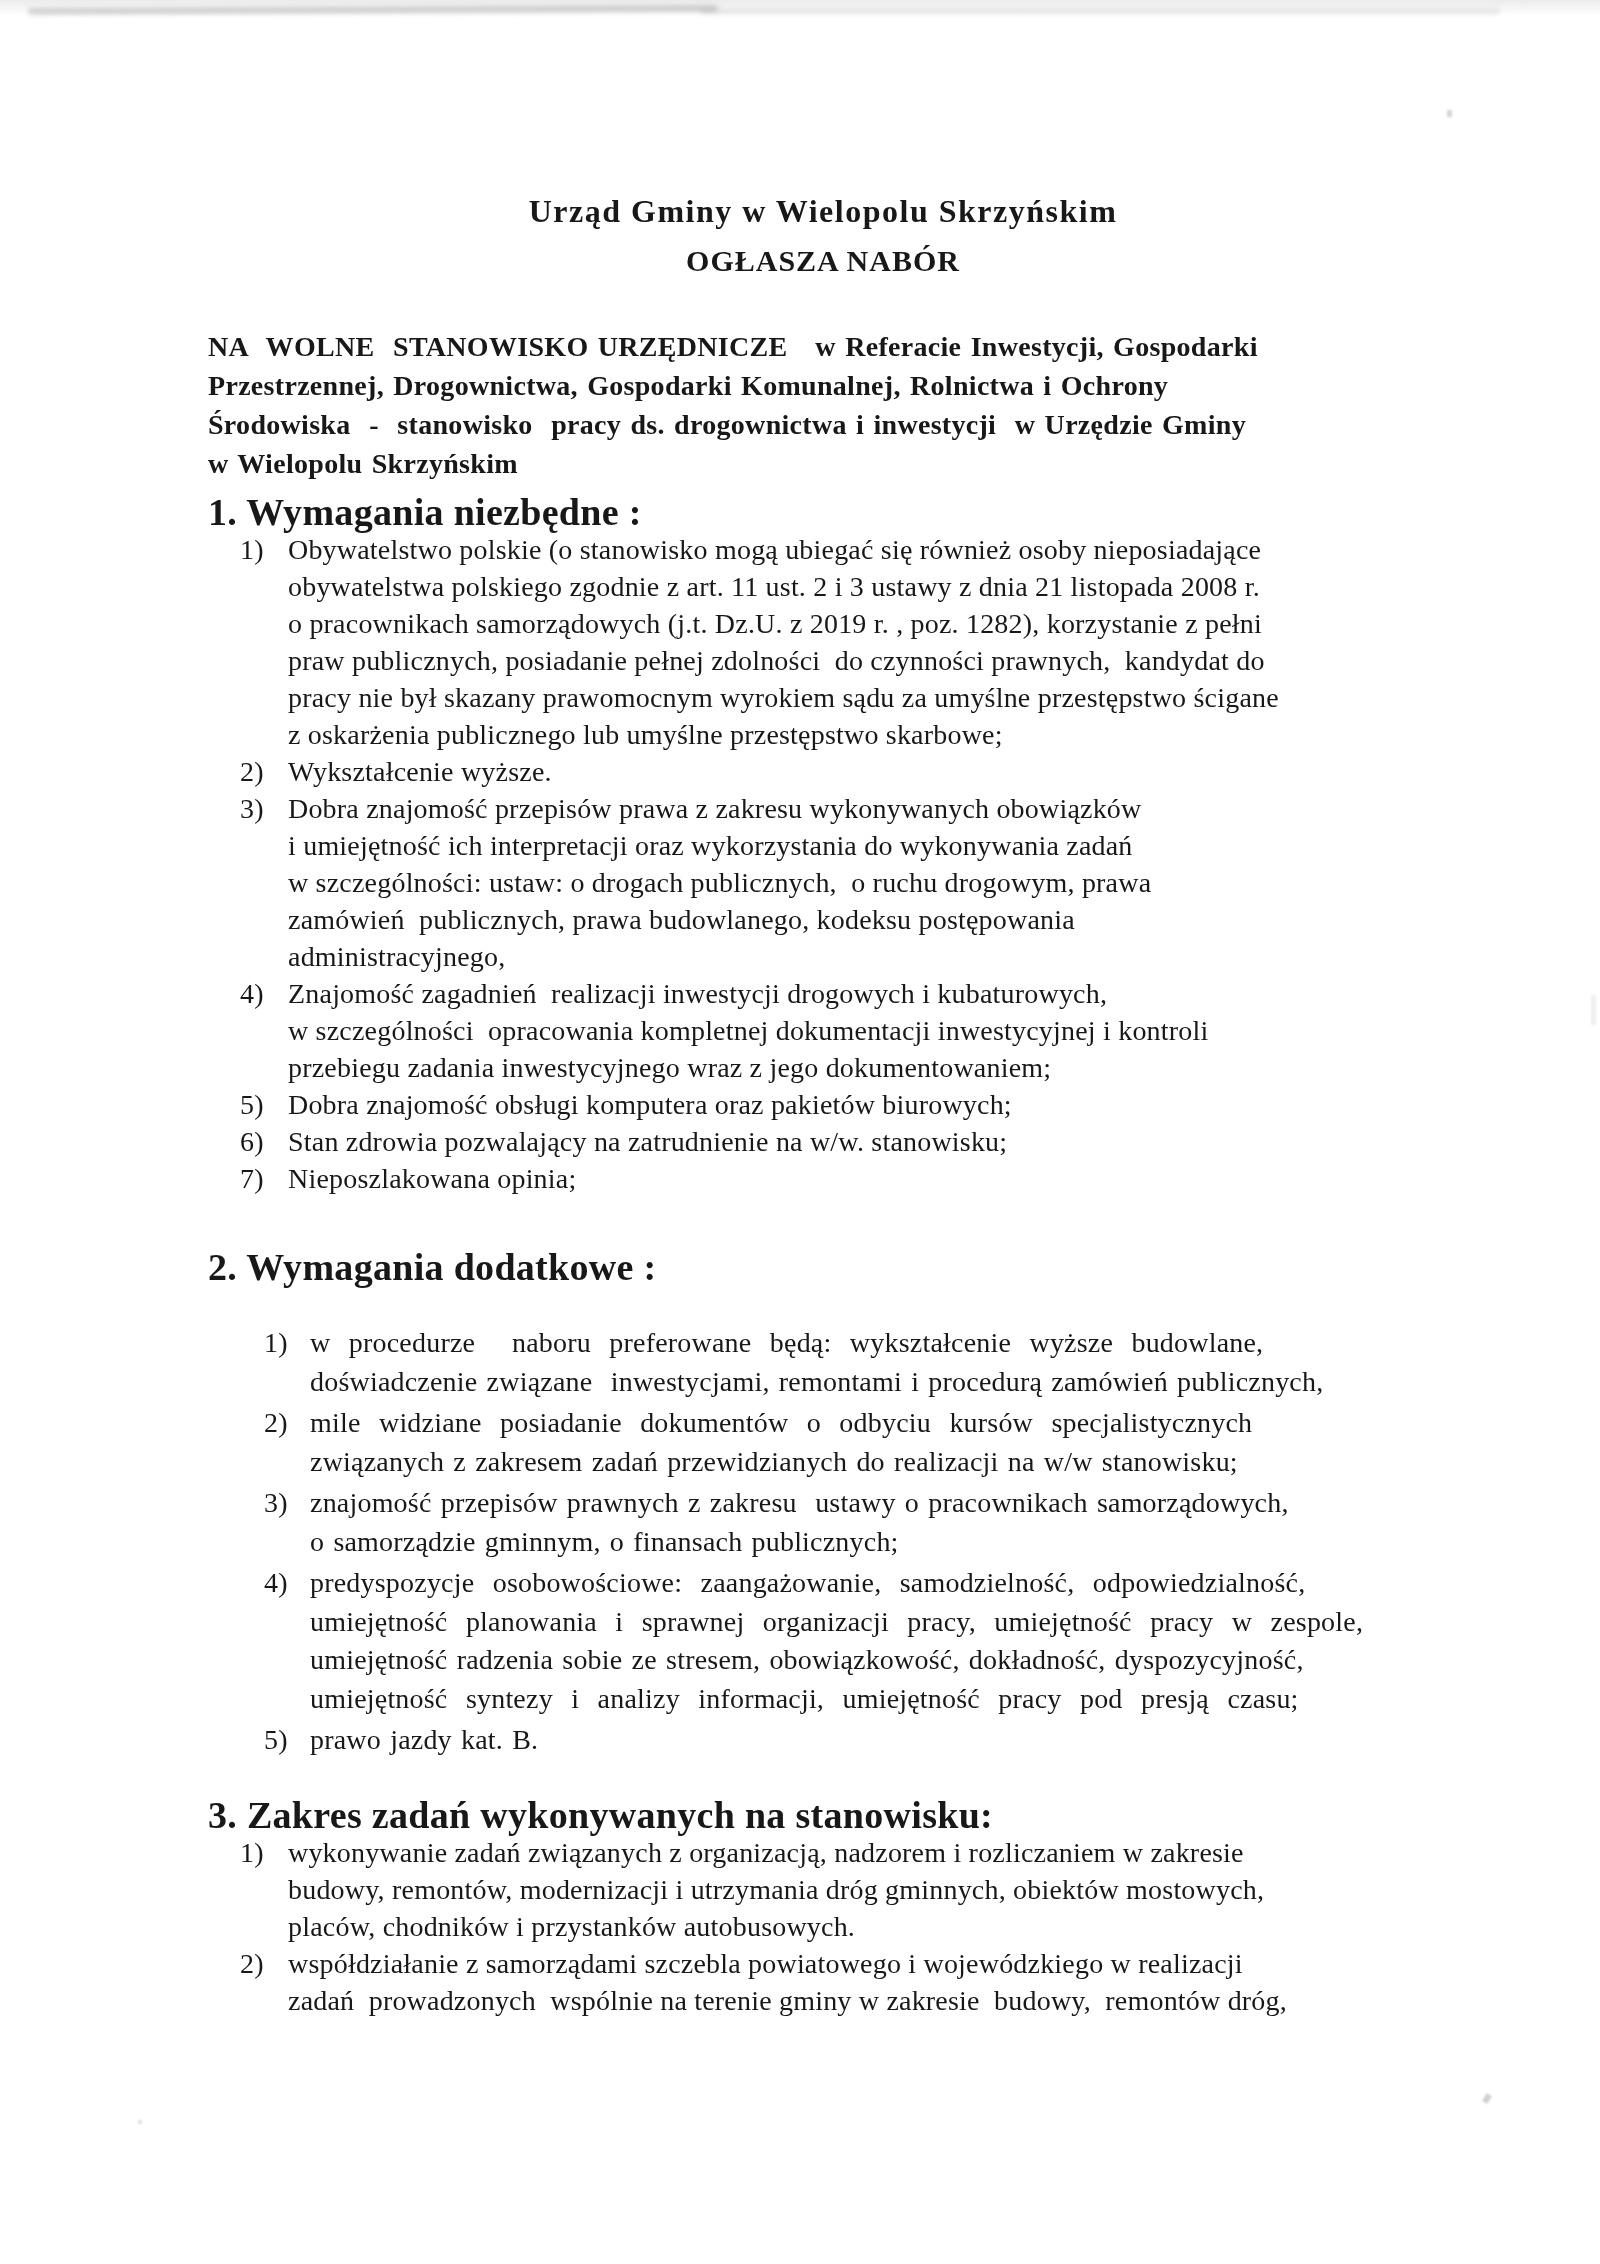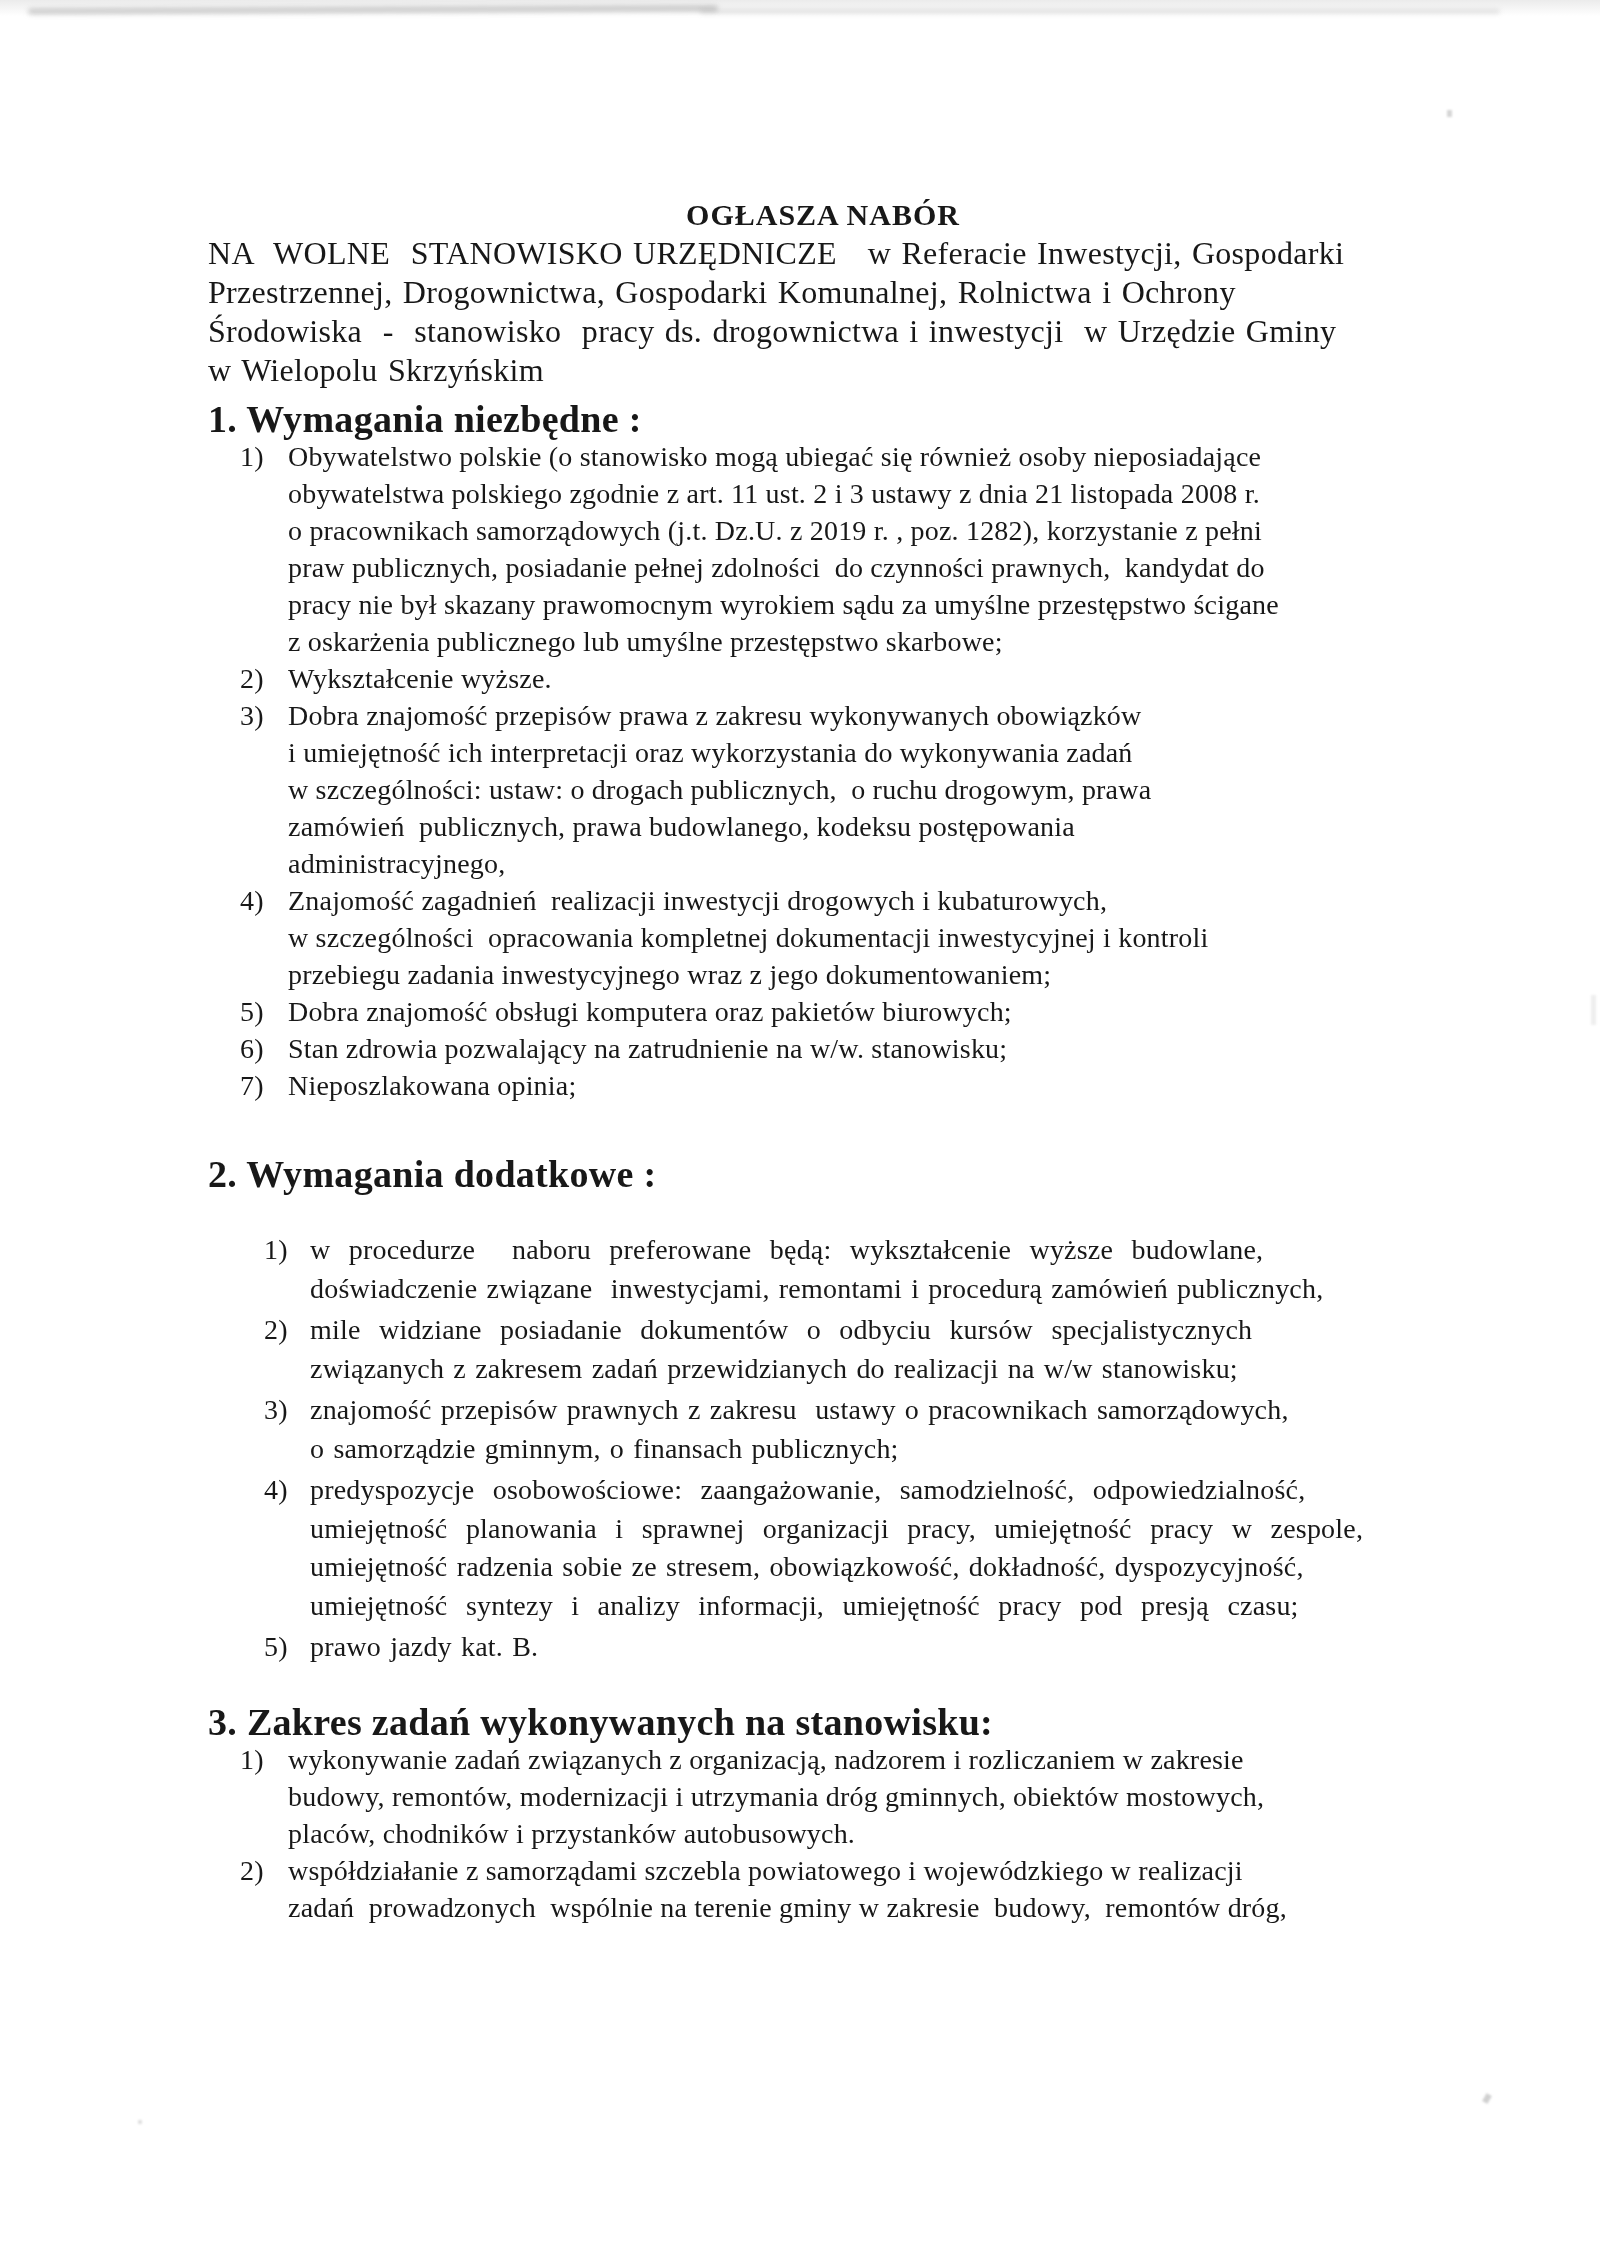--- a/index.html
+++ b/index.html
@@ -35,21 +35,21 @@
   .speck-4 { position: absolute; left: 1591px; top: 995px; width: 5px; height: 30px;
     background: rgba(160,160,160,0.18); filter: blur(1px); }
 
   .content { position: absolute; left: 208px; top: 0; width: 1300px; }
 
   .title-block { text-align: center; padding-top: 188px; padding-right: 70px; font-weight: bold; }
   .t1 { font-size: 32px; line-height: 46px; letter-spacing: 1.5px; white-space: pre-wrap; }
   .announce { font-size: 30px; line-height: 38px; margin-top: 8px; letter-spacing: 1px; white-space: pre-wrap; }
 
   .intro {
-    font-size: 32px; font-weight: normal;
+    margin-top: 47px; font-size: 28px; font-weight: bold;
     line-height: 39px; white-space: pre-wrap; letter-spacing: 0.3px; word-spacing: 2px;
   }
 
   .sec-heading {
     font-weight: bold; font-size: 38px; line-height: 37px;
     white-space: pre-wrap; letter-spacing: 0.3px;
   }
   .h1m { margin-top: 11px; }
   .s2 .sec-heading { margin-top: 52px; }
   .s3 .sec-heading { margin-top: 37px; }
@@ -72,20 +72,21 @@
   <div class="scan-streak-left"></div>
   <div class="scan-streak-right"></div>
   <div class="speck-1"></div>
   <div class="speck-2"></div>
   <div class="speck-3"></div>
   <div class="speck-4"></div>
 
   <div class="content">
 
     <div class="title-block">
+      <div class="t1">Urząd Gminy w Wielopolu Skrzyńskim</div>
       <div class="announce">OGŁASZA NABÓR</div>
     </div>
 
     <div class="intro">NA  WOLNE  STANOWISKO URZĘDNICZE   w Referacie Inwestycji, Gospodarki
 Przestrzennej, Drogownictwa, Gospodarki Komunalnej, Rolnictwa i Ochrony
 Środowiska  -  stanowisko  pracy ds. drogownictwa i inwestycji  w Urzędzie Gminy
 w Wielopolu Skrzyńskim</div>
 
     <div class="sec s1">
       <div class="sec-heading h1m">1. Wymagania niezbędne :</div>

